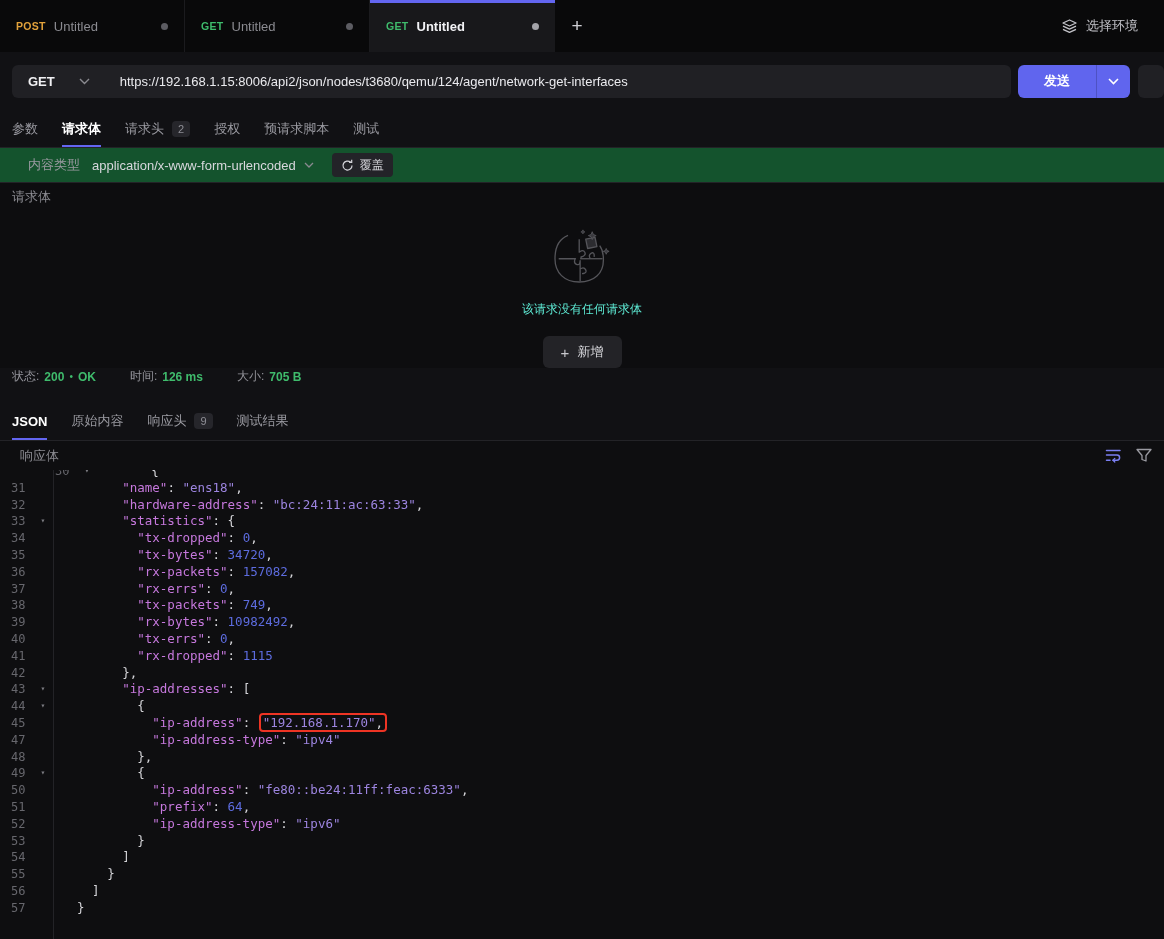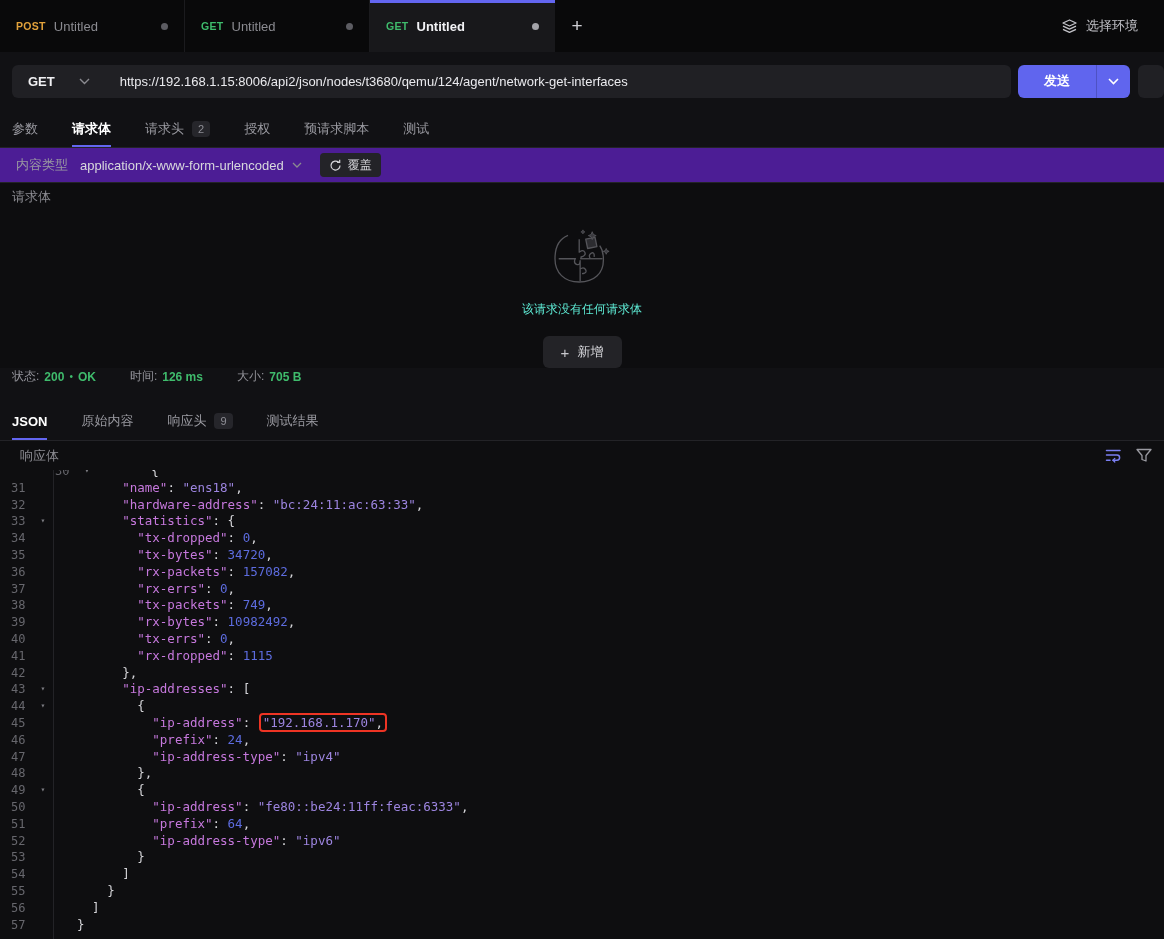--- a/index.html
+++ b/index.html
@@ -31,33 +31,33 @@
   .url-box .chev { margin-left:24px; display:flex; }
   .url-box .u { font-size:13px; font-weight:500; color:#eaeaee; margin-left:30px; white-space:nowrap; overflow:hidden; }
   .send-btn { width:112px; height:33px; margin-left:7px; background:#6065ee; border-radius:6px;
     display:flex; align-items:center; color:#fff; cursor:pointer; flex-shrink:0; }
   .send-btn .lbl { flex:1; text-align:center; font-size:13px; font-weight:bold; }
   .send-btn .sep { width:1px; height:33px; background:rgba(0,0,0,.18); }
   .send-btn .arr { width:33px; display:flex; align-items:center; justify-content:center; }
   .save-part { width:26px; height:33px; margin-left:8px; background:#202024; border-radius:6px; flex-shrink:0; }
 
   
-  .pilltabs { display:flex; align-items:stretch; padding-left:12px; gap:34px; background:#111114;
+  .pilltabs { display:flex; align-items:stretch; padding-left:12px; gap:24px; background:#111114;
     border-bottom:1px solid #232327; flex-shrink:0; }
   .pilltabs.req { height:38px; }
   .pilltabs.resp { height:39px; }
   .ptab { display:flex; align-items:center; gap:8px; font-size:13px; color:#9a9aa1; cursor:pointer; position:relative; }
   .ptab.active { color:#ffffff; font-weight:bold; }
   .ptab.active::after { content:""; position:absolute; bottom:0; left:0; right:0; height:2px; background:#6366f1; }
   .badge { background:#26262b; color:#8f8f96; font-size:11px; font-weight:normal;
     padding:1px 6px; border-radius:4px; line-height:14px; }
 
   
-  .ctype { height:35px; background:#4c1d95; border-bottom:1px solid #232327;
-    display:flex; align-items:center; padding-left:16px; flex-shrink:0; }
+  .ctype { height:35px; background:#14532d; border-bottom:1px solid #232327;
+    display:flex; align-items:center; padding-left:28px; flex-shrink:0; }
   .ctype .cap { font-size:13px; color:#9a9aa1; }
   .ctype .val { font-size:13px; color:#d8d8dd; margin-left:12px; cursor:pointer; display:flex; align-items:center; gap:8px; }
   .override-btn { margin-left:18px; height:24px; background:#232328; border-radius:4px;
     display:flex; align-items:center; gap:6px; padding:0 9px; color:#d5d5da; font-size:12px; cursor:pointer; }
 
   
   .bodylabel { height:27px; background:#0d0d0f; display:flex; align-items:center; padding-left:12px;
     color:#8b8b91; font-size:13px; flex-shrink:0; }
   .emptypane { height:158px; background:#0d0d0f; display:flex; flex-direction:column; align-items:center; flex-shrink:0; overflow:hidden; }
   .emptypane .puzzle { margin-top:18px; }
@@ -287,21 +287,20 @@
       <div class="cl"><span class="gut"><span class="num">36</span><span class="arr"></span></span><span class="txt">          <span class="c-k">"rx-packets"</span><span class="c-p">: </span><span class="c-n">157082</span><span class="c-p">,</span></span></div>
       <div class="cl"><span class="gut"><span class="num">37</span><span class="arr"></span></span><span class="txt">          <span class="c-k">"rx-errs"</span><span class="c-p">: </span><span class="c-n">0</span><span class="c-p">,</span></span></div>
       <div class="cl"><span class="gut"><span class="num">38</span><span class="arr"></span></span><span class="txt">          <span class="c-k">"tx-packets"</span><span class="c-p">: </span><span class="c-n">749</span><span class="c-p">,</span></span></div>
       <div class="cl"><span class="gut"><span class="num">39</span><span class="arr"></span></span><span class="txt">          <span class="c-k">"rx-bytes"</span><span class="c-p">: </span><span class="c-n">10982492</span><span class="c-p">,</span></span></div>
       <div class="cl"><span class="gut"><span class="num">40</span><span class="arr"></span></span><span class="txt">          <span class="c-k">"tx-errs"</span><span class="c-p">: </span><span class="c-n">0</span><span class="c-p">,</span></span></div>
       <div class="cl"><span class="gut"><span class="num">41</span><span class="arr"></span></span><span class="txt">          <span class="c-k">"rx-dropped"</span><span class="c-p">: </span><span class="c-n">1115</span></span></div>
       <div class="cl"><span class="gut"><span class="num">42</span><span class="arr"></span></span><span class="txt">        <span class="c-p">},</span></span></div>
       <div class="cl"><span class="gut"><span class="num">43</span><span class="arr">▾</span></span><span class="txt">        <span class="c-k">"ip-addresses"</span><span class="c-p">: [</span></span></div>
       <div class="cl"><span class="gut"><span class="num">44</span><span class="arr">▾</span></span><span class="txt">          <span class="c-p">{</span></span></div>
       <div class="cl"><span class="gut"><span class="num">45</span><span class="arr"></span></span><span class="txt">            <span class="c-k">"ip-address"</span><span class="c-p">: </span><span class="redbox"><span class="c-s">"192.168.1.170"</span><span class="c-p">,</span></span></span></div>
-      <div class="cl"><span class="gut"><span class="num">46</span><span class="arr"></span></span><span class="txt">            <span class="c-k">"prefix"</span><span class="c-p">: </span><span class="c-n">24</span><span class="c-p">,</span></span></div>
       <div class="cl"><span class="gut"><span class="num">47</span><span class="arr"></span></span><span class="txt">            <span class="c-k">"ip-address-type"</span><span class="c-p">: </span><span class="c-s">"ipv4"</span></span></div>
       <div class="cl"><span class="gut"><span class="num">48</span><span class="arr"></span></span><span class="txt">          <span class="c-p">},</span></span></div>
       <div class="cl"><span class="gut"><span class="num">49</span><span class="arr">▾</span></span><span class="txt">          <span class="c-p">{</span></span></div>
       <div class="cl"><span class="gut"><span class="num">50</span><span class="arr"></span></span><span class="txt">            <span class="c-k">"ip-address"</span><span class="c-p">: </span><span class="c-s">"fe80::be24:11ff:feac:6333"</span><span class="c-p">,</span></span></div>
       <div class="cl"><span class="gut"><span class="num">51</span><span class="arr"></span></span><span class="txt">            <span class="c-k">"prefix"</span><span class="c-p">: </span><span class="c-n">64</span><span class="c-p">,</span></span></div>
       <div class="cl"><span class="gut"><span class="num">52</span><span class="arr"></span></span><span class="txt">            <span class="c-k">"ip-address-type"</span><span class="c-p">: </span><span class="c-s">"ipv6"</span></span></div>
       <div class="cl"><span class="gut"><span class="num">53</span><span class="arr"></span></span><span class="txt">          <span class="c-p">}</span></span></div>
       <div class="cl"><span class="gut"><span class="num">54</span><span class="arr"></span></span><span class="txt">        <span class="c-p">]</span></span></div>
       <div class="cl"><span class="gut"><span class="num">55</span><span class="arr"></span></span><span class="txt">      <span class="c-p">}</span></span></div>
       <div class="cl"><span class="gut"><span class="num">56</span><span class="arr"></span></span><span class="txt">    <span class="c-p">]</span></span></div>

